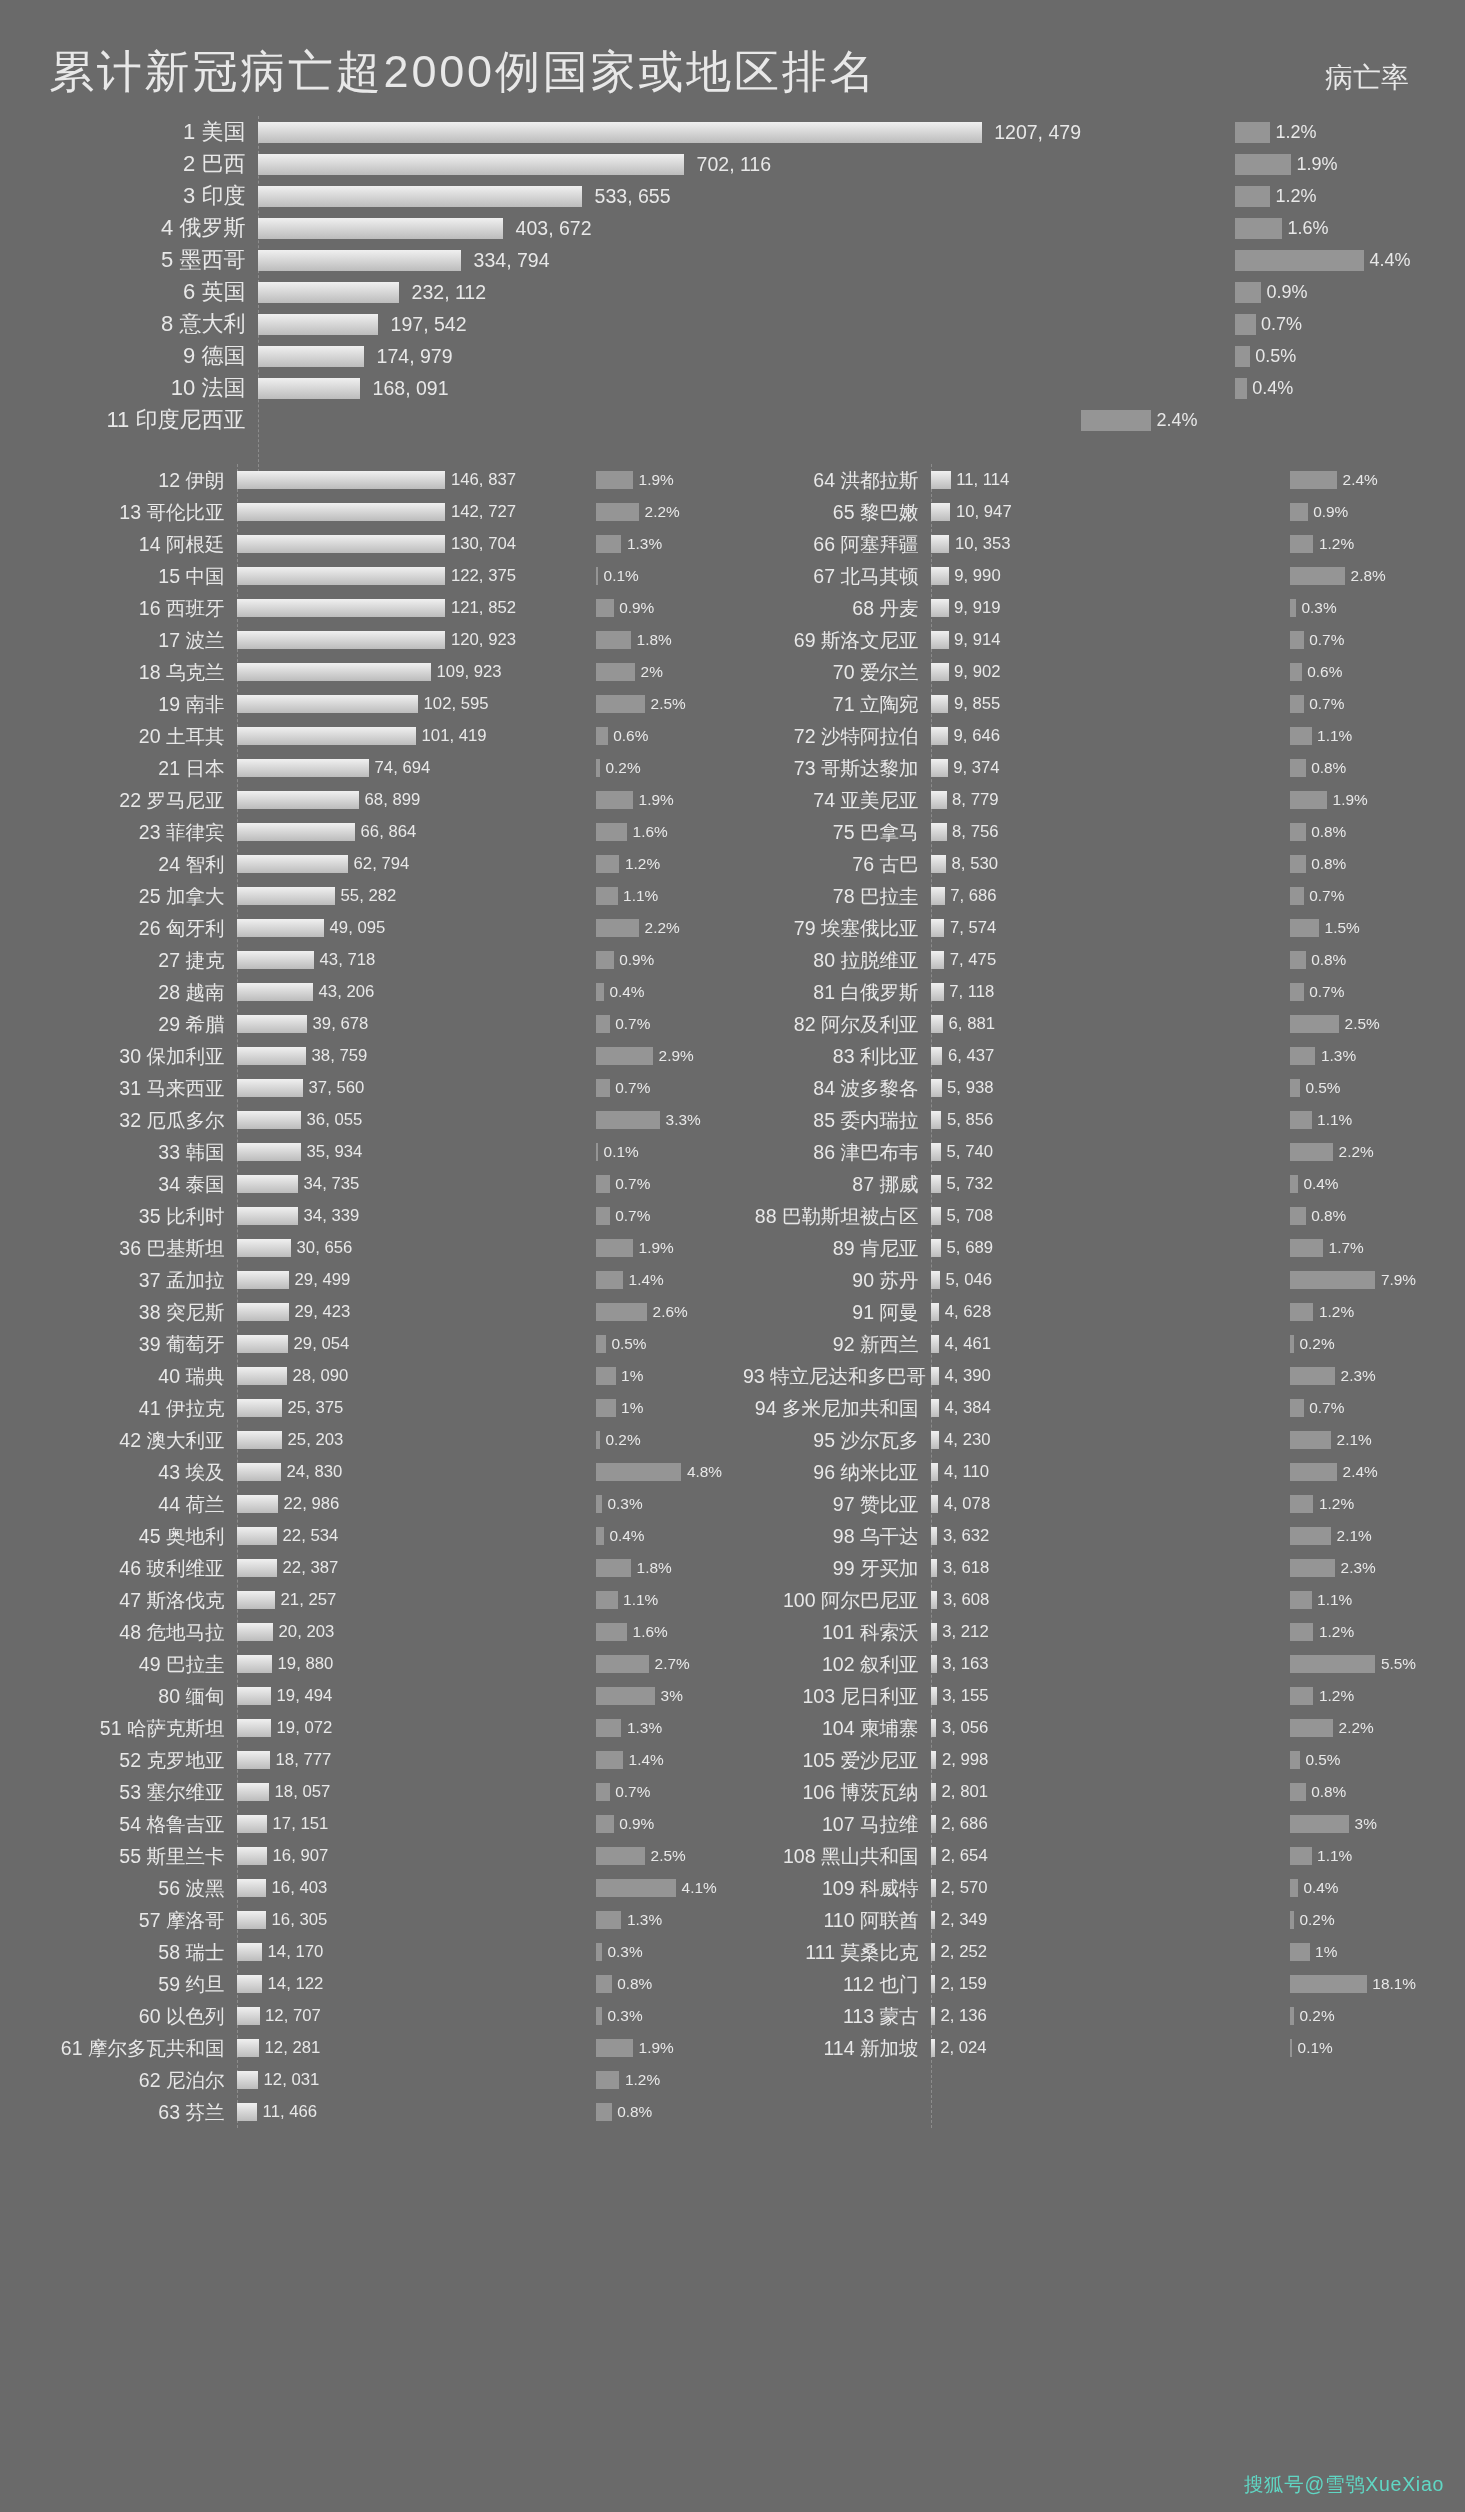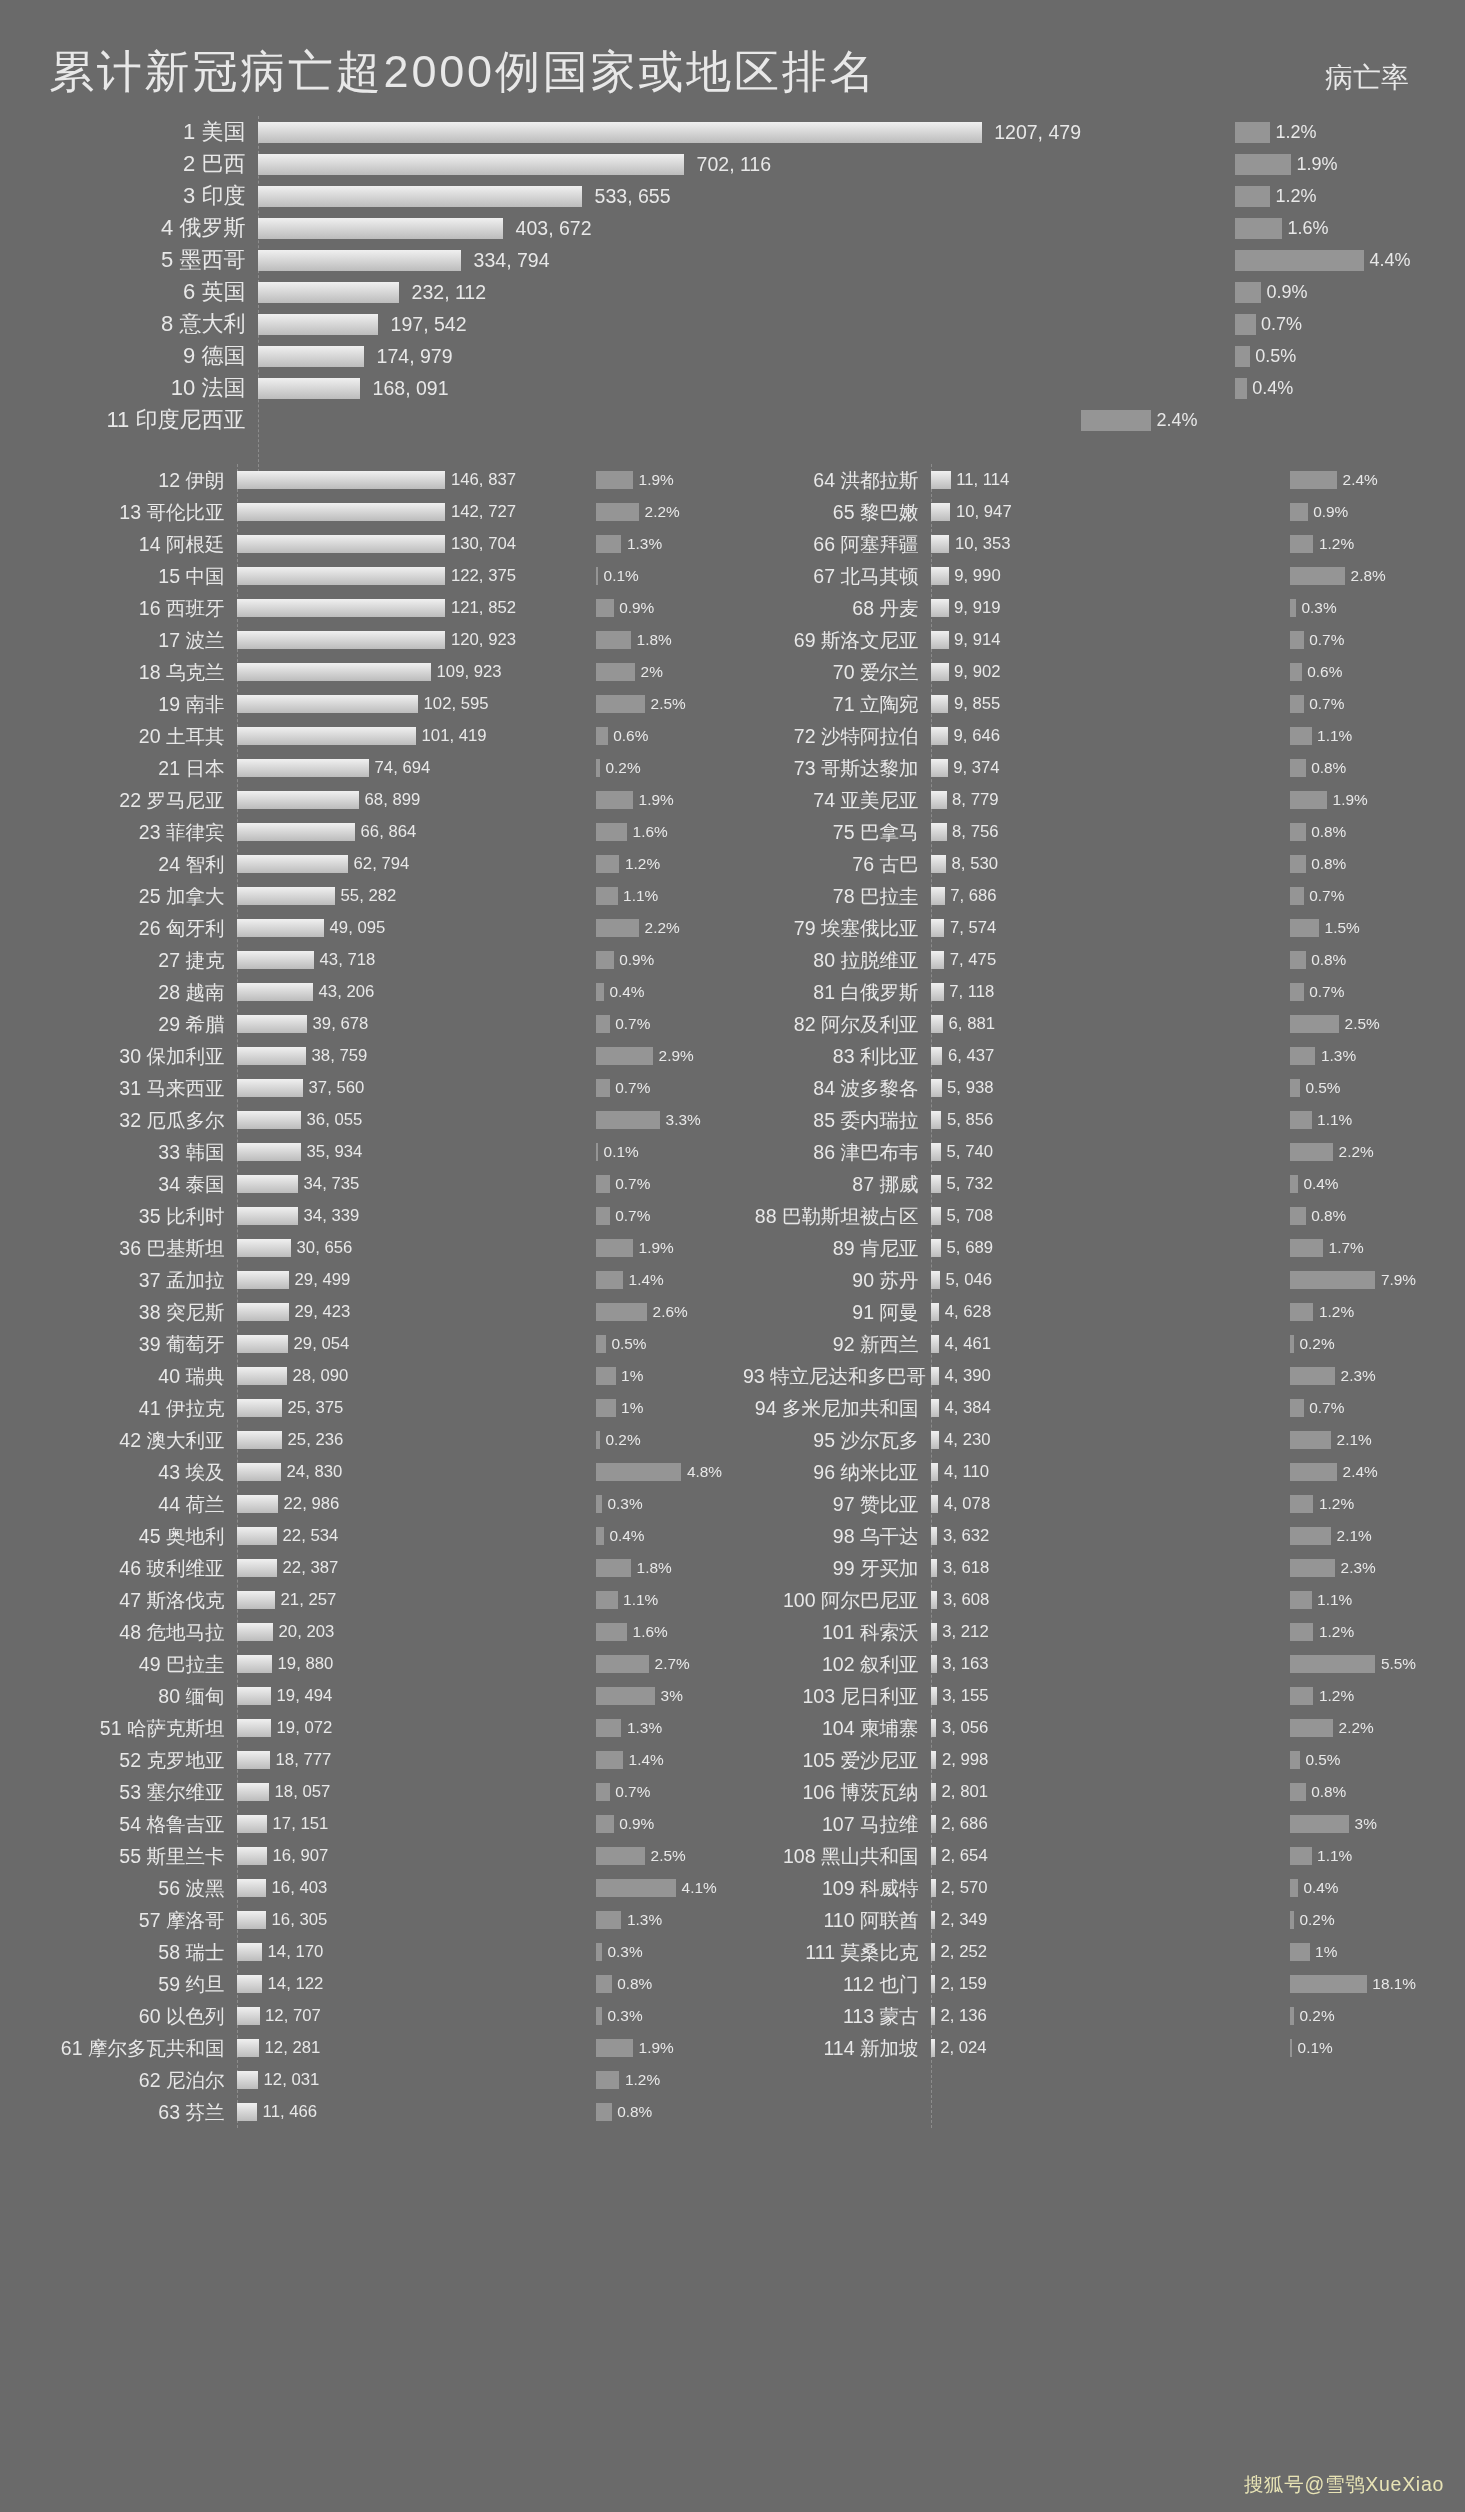--- a/index.html
+++ b/index.html
@@ -65,21 +65,21 @@
     position:absolute;left:188px;top:0;bottom:0;width:0;
     border-left:1.4px dashed var(--divider);
   }
   .axisTop{
     position:absolute;left:209px;top:0;height:366px;width:0;
     border-left:1.4px dashed var(--divider);
   }
 
   .watermark{
     position:absolute;right:21px;bottom:14px;
-    font-size:19.5px;color:#fef9c3;opacity:.85;letter-spacing:0.7px;
+    font-size:19.5px;color:#5eead4;opacity:.85;letter-spacing:0.7px;
   }
 </style>
 </head>
 <body>
 
 <div class="page">
 
   <div class="header">
     <div class="title">累计新冠病亡超2000例国家或地区排名</div>
     <div class="rateTitle">病亡率</div>
@@ -568,21 +568,21 @@
           <div></div>
           <div class="rateCell">
             <div class="rateBar" style="width: 19.5px;"></div>
             <span class="rateTxt">1%</span>
           </div>
         </div>
         <div class="row">
           <div class="rank-name">42 澳大利亚</div>
           <div class="barcell">
             <div class="bar" style="width: 45px;"></div>
-            <span class="valLabel">25, 236</span>
+            <span class="valLabel">25, 203</span>
           </div>
           <div></div>
           <div class="rateCell">
             <div class="rateBar" style="width: 3.9px;"></div>
             <span class="rateTxt">0.2%</span>
           </div>
         </div>
         <div class="row">
           <div class="rank-name">43 埃及</div>
           <div class="barcell">

